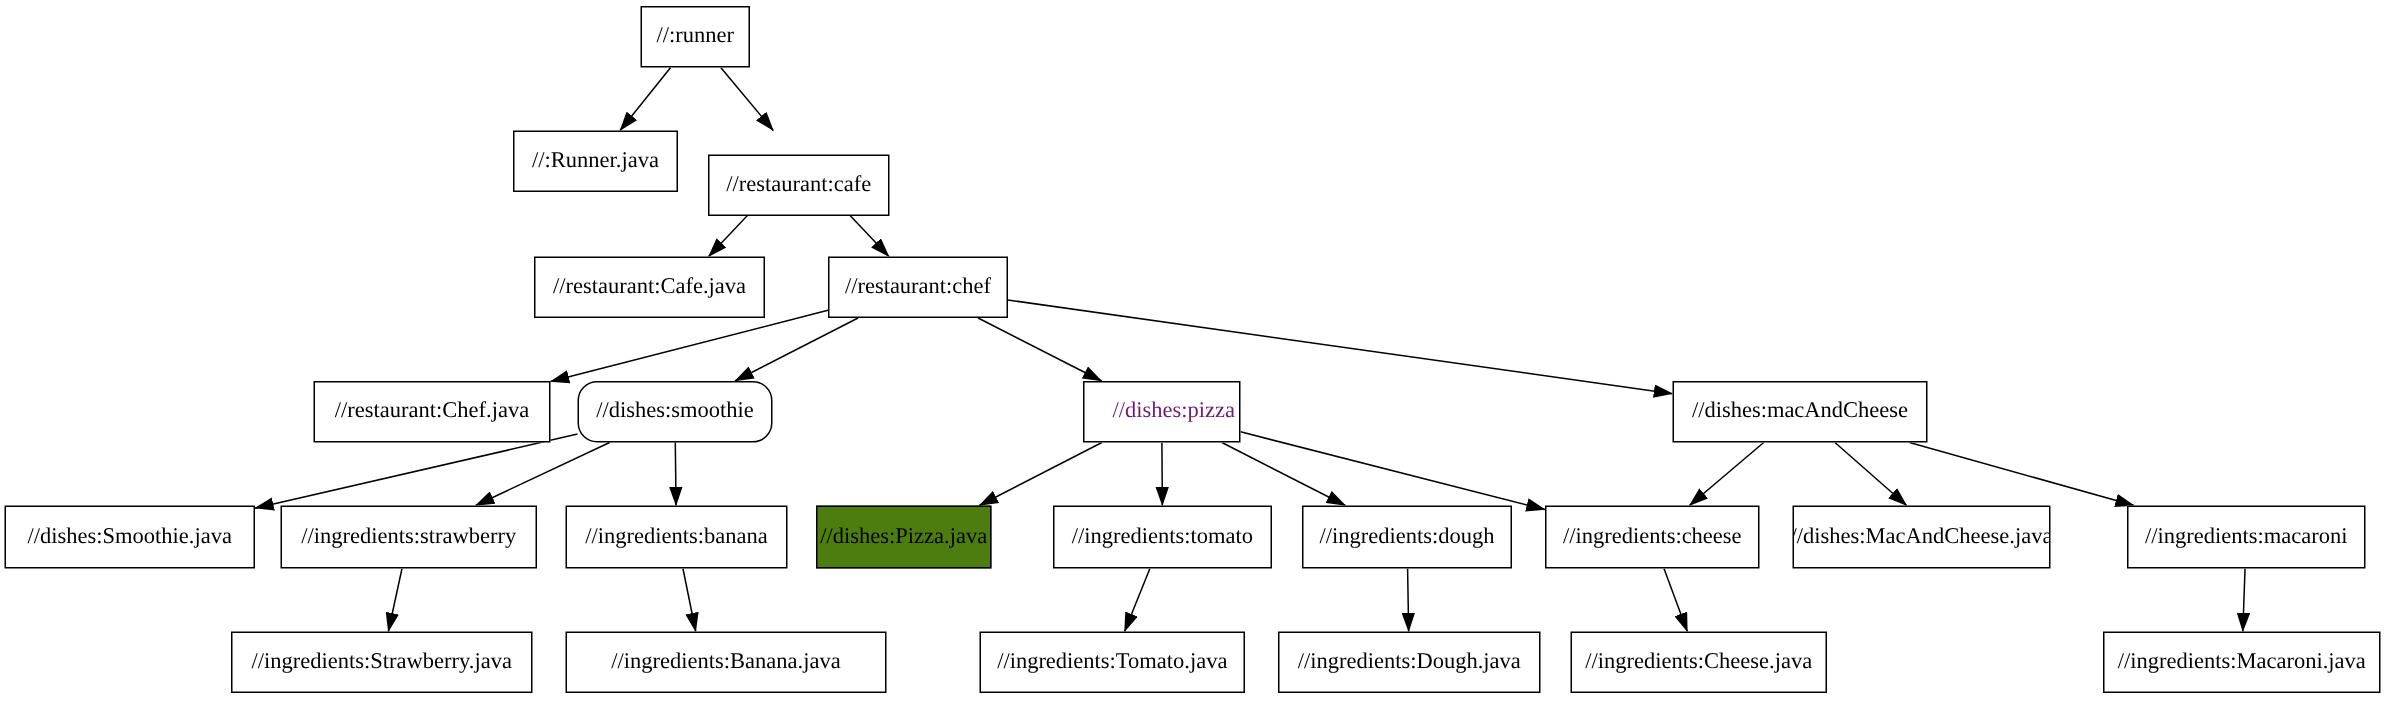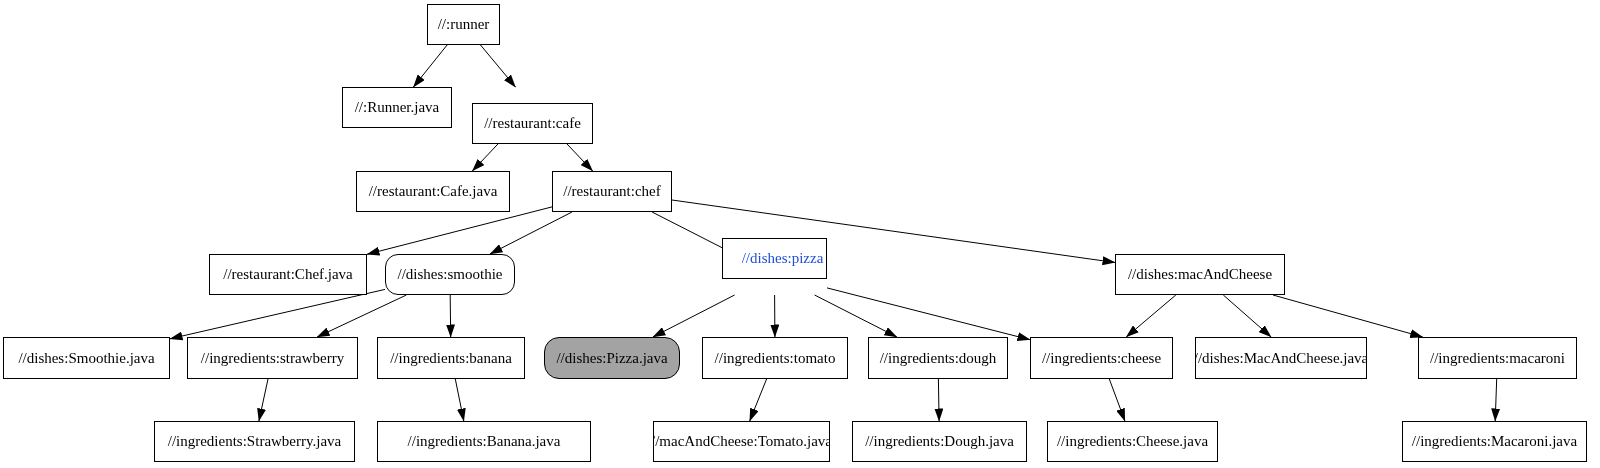--- a/index.html
+++ b/index.html
@@ -72,31 +72,31 @@
       </g>
   </svg>
   <div id="node-layer">
       <div class="node" style="left: 427px; top: 4px; width: 73px; height: 41px; border-color: rgb(0, 0, 0); background: rgb(255, 255, 255); color: rgb(0, 0, 0);">//:runner</div>
       <div class="node" style="left: 342px; top: 87px; width: 110px; height: 41px; border-color: rgb(0, 0, 0); background: rgb(255, 255, 255); color: rgb(0, 0, 0);">//:Runner.java</div>
       <div class="node" style="left: 472px; top: 87px; width: 121px; height: 41px; border-color: rgb(0, 0, 0); background: rgb(255, 255, 255); color: rgb(0, 0, 0); margin-top: 16px;">//restaurant:cafe</div>
       <div class="node" style="left: 356px; top: 171px; width: 154px; height: 41px; border-color: rgb(0, 0, 0); background: rgb(255, 255, 255); color: rgb(0, 0, 0);">//restaurant:Cafe.java</div>
       <div class="node" style="left: 552px; top: 171px; width: 120px; height: 41px; border-color: rgb(0, 0, 0); background: rgb(255, 255, 255); color: rgb(0, 0, 0);">//restaurant:chef</div>
       <div class="node" style="left: 209px; top: 254px; width: 158px; height: 41px; border-color: rgb(0, 0, 0); background: rgb(255, 255, 255); color: rgb(0, 0, 0);">//restaurant:Chef.java</div>
       <div class="node" style="left: 385px; top: 254px; width: 130px; height: 41px; border-color: rgb(0, 0, 0); background: rgb(255, 255, 255); color: rgb(0, 0, 0); border-radius: 13px;">//dishes:smoothie</div>
-      <div class="node" style="left: 722px; top: 238px; width: 105px; height: 41px; border-color: rgb(0, 0, 0); background: rgb(255, 255, 255); color: #1d4ed8; padding-left: 16px;">//dishes:pizza</div>
+      <div class="node" style="left: 722px; top: 254px; width: 105px; height: 41px; border-color: rgb(0, 0, 0); background: rgb(255, 255, 255); color: #701a75; padding-left: 16px;">//dishes:pizza</div>
       <div class="node" style="left: 1115px; top: 254px; width: 170px; height: 41px; border-color: rgb(0, 0, 0); background: rgb(255, 255, 255); color: rgb(0, 0, 0);">//dishes:macAndCheese</div>
       <div class="node" style="left: 3px; top: 337px; width: 167px; height: 42px; border-color: rgb(0, 0, 0); background: rgb(255, 255, 255); color: rgb(0, 0, 0); text-align: center;">//dishes:Smoothie.java</div>
       <div class="node" style="left: 187px; top: 337px; width: 171px; height: 42px; border-color: rgb(0, 0, 0); background: rgb(255, 255, 255); color: rgb(0, 0, 0);">//ingredients:strawberry</div>
       <div class="node" style="left: 377px; top: 337px; width: 148px; height: 42px; border-color: rgb(0, 0, 0); background: rgb(255, 255, 255); color: rgb(0, 0, 0);">//ingredients:banana</div>
-      <div class="node" style="left: 544px; top: 337px; width: 136px; height: 42px; border-color: rgb(0, 0, 0); background: #a3a3a3; color: rgb(0, 0, 0); border-radius: 15px;">//dishes:Pizza.java</div>
+      <div class="node" style="left: 544px; top: 337px; width: 117px; height: 42px; border-color: rgb(0, 0, 0); background: #4d7c0f; color: rgb(0, 0, 0);">//dishes:Pizza.java</div>
       <div class="node" style="left: 702px; top: 337px; width: 146px; height: 42px; border-color: rgb(0, 0, 0); background: rgb(255, 255, 255); color: rgb(0, 0, 0);">//ingredients:tomato</div>
       <div class="node" style="left: 868px; top: 337px; width: 140px; height: 42px; border-color: rgb(0, 0, 0); background: rgb(255, 255, 255); color: rgb(0, 0, 0);">//ingredients:dough</div>
       <div class="node" style="left: 1030px; top: 337px; width: 143px; height: 42px; border-color: rgb(0, 0, 0); background: rgb(255, 255, 255); color: rgb(0, 0, 0);">//ingredients:cheese</div>
       <div class="node" style="left: 1195px; top: 337px; width: 172px; height: 42px; border-color: rgb(0, 0, 0); background: rgb(255, 255, 255); color: rgb(0, 0, 0);">//dishes:MacAndCheese.java</div>
       <div class="node" style="left: 1418px; top: 337px; width: 159px; height: 42px; border-color: rgb(0, 0, 0); background: rgb(255, 255, 255); color: rgb(0, 0, 0);">//ingredients:macaroni</div>
       <div class="node" style="left: 154px; top: 421px; width: 201px; height: 41px; border-color: rgb(0, 0, 0); background: rgb(255, 255, 255); color: rgb(0, 0, 0);">//ingredients:Strawberry.java</div>
       <div class="node" style="left: 377px; top: 421px; width: 214px; height: 41px; border-color: rgb(0, 0, 0); background: rgb(255, 255, 255); color: rgb(0, 0, 0);">//ingredients:Banana.java</div>
-      <div class="node" style="left: 653px; top: 421px; width: 177px; height: 41px; border-color: rgb(0, 0, 0); background: rgb(255, 255, 255); color: rgb(0, 0, 0);">//macAndCheese:Tomato.java</div>
+      <div class="node" style="left: 653px; top: 421px; width: 177px; height: 41px; border-color: rgb(0, 0, 0); background: rgb(255, 255, 255); color: rgb(0, 0, 0);">//ingredients:Tomato.java</div>
       <div class="node" style="left: 852px; top: 421px; width: 175px; height: 41px; border-color: rgb(0, 0, 0); background: rgb(255, 255, 255); color: rgb(0, 0, 0);">//ingredients:Dough.java</div>
       <div class="node" style="left: 1047px; top: 421px; width: 171px; height: 41px; border-color: rgb(0, 0, 0); background: rgb(255, 255, 255); color: rgb(0, 0, 0);">//ingredients:Cheese.java</div>
       <div class="node" style="left: 1402px; top: 421px; width: 185px; height: 41px; border-color: rgb(0, 0, 0); background: rgb(255, 255, 255); color: rgb(0, 0, 0);">//ingredients:Macaroni.java</div>
     </div>
 </div>
 
 </body></html>

